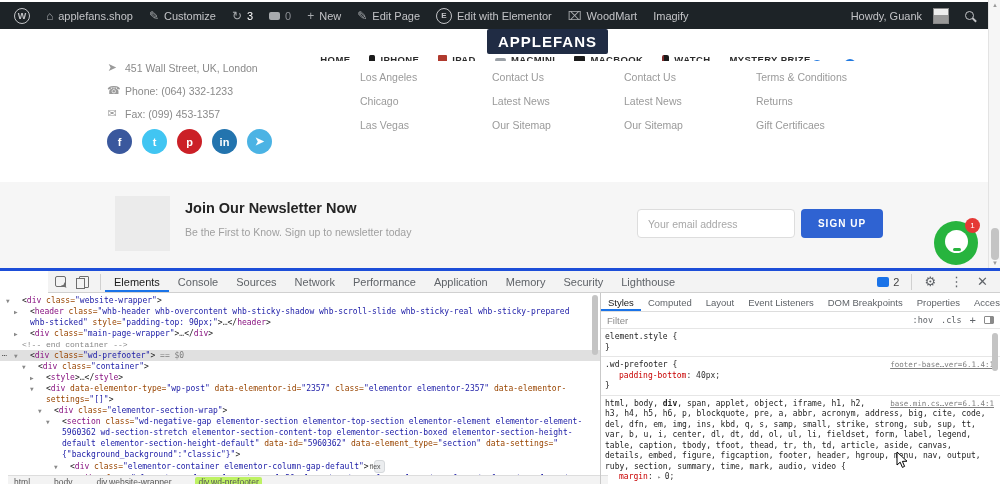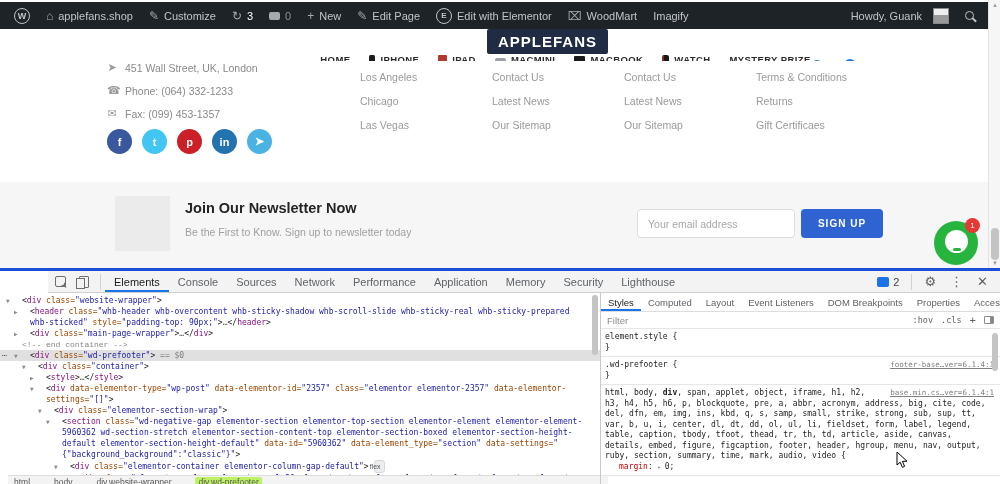--- a/index.html
+++ b/index.html
@@ -399,20 +399,21 @@
         <span class="fr-plus">+</span>
         <span class="fr-panel"></span>
       </div>
       <div class="cssblocks" id="cssblocks">
           <div class="cssblock">
             <div class="sel-line"><span>element.style {</span></div>
             <div>}</div>
           </div>
           <div class="cssblock">
             <div class="sel-line"><span class="css-link">footer-base…ver=6.1.4:1</span><span>.wd-prefooter {</span></div>
+            <div class="prop"><span class="pn">padding-bottom</span><span class="pv">: </span><span class="pv">40px;</span></div>
             <div>}</div>
           </div>
           <div class="cssblock">
             <div class="sel-line"><span class="css-link">base.min.cs…ver=6.1.4:1</span><span>html, body, </span><span class="tk-sb">div</span><span>, span, applet, object, iframe, h1, h2, h3, h4, h5, h6, p, blockquote, pre, a, abbr, acronym, address, big, cite, code, del, dfn, em, img, ins, kbd, q, s, samp, small, strike, strong, sub, sup, tt, var, b, u, i, center, dl, dt, dd, ol, ul, li, fieldset, form, label, legend, table, caption, tbody, tfoot, thead, tr, th, td, article, aside, canvas, details, embed, figure, figcaption, footer, header, hgroup, menu, nav, output, ruby, section, summary, time, mark, audio, video {</span></div>
             <div class="prop"><span class="pn">margin</span><span class="pv">: </span><span class="exp">▸ </span><span class="pv">0;</span></div>
           </div>
         </div>
       <div class="st-scroll">
         <div class="pg-thumb" style="top:0;height:38px"></div>
       </div>

